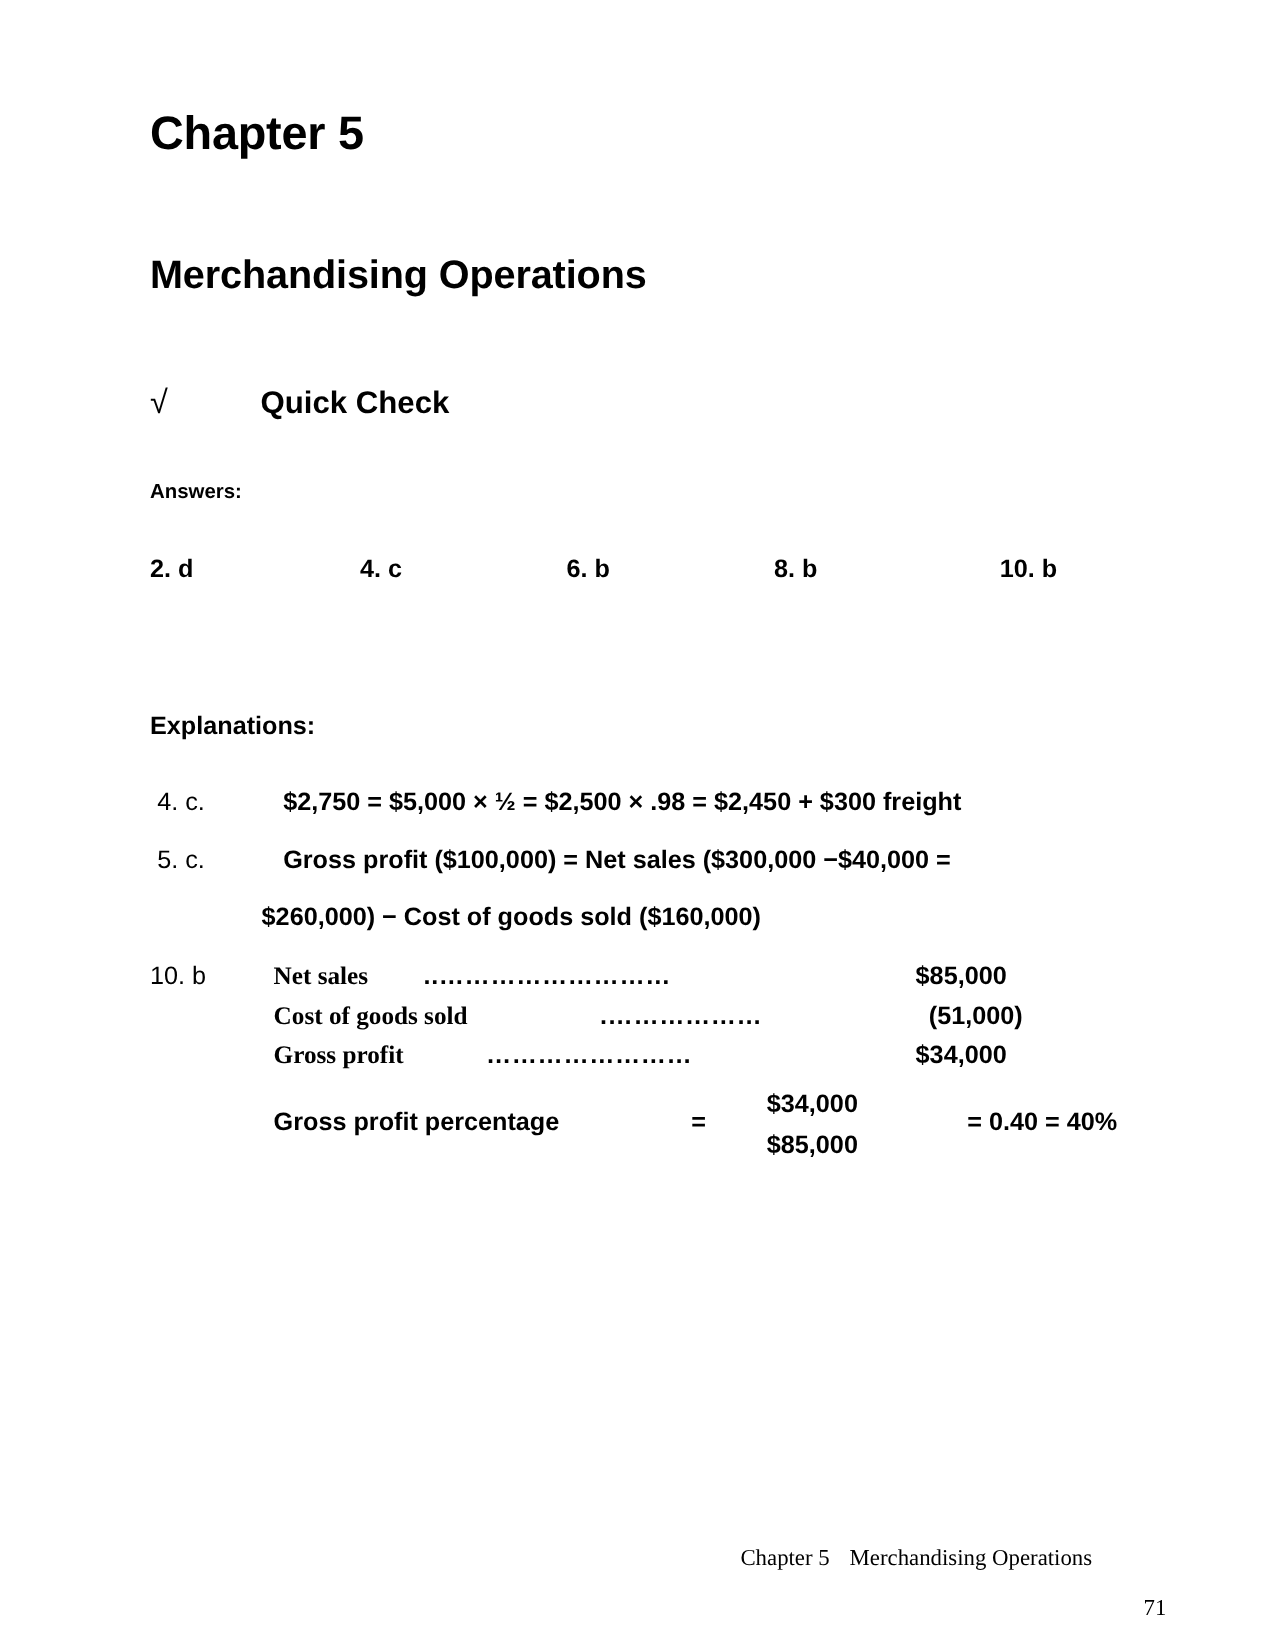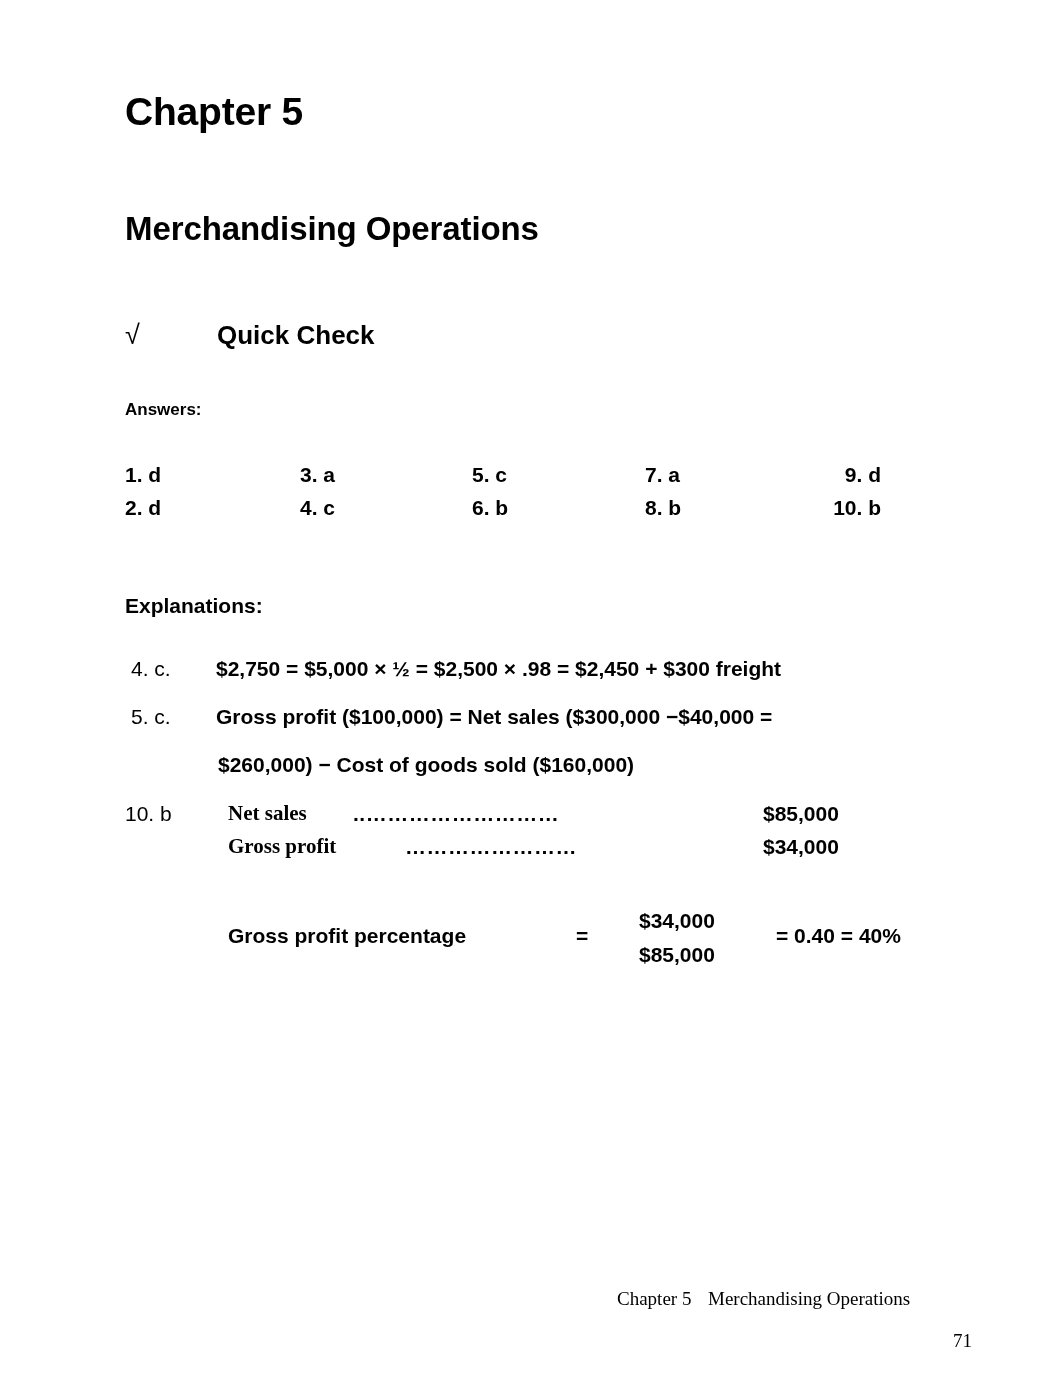--- a/index.html
+++ b/index.html
@@ -120,21 +120,21 @@
     top: 0;
     width: 78px;
     text-align: left;
     font-size: 21px;
     font-weight: normal;
     white-space: nowrap;
   }
   .exp-tag.narrow { width: 78px; padding-left: 6px; }
   .exp-body {
     position: absolute;
-    left: 91px;
+    left: 111px;
     top: 0;
     white-space: nowrap;
   }
 
   #exp-4 { top: 658px; }
   #exp-5 { top: 706px; }
   #exp-5 .exp-line2 {
     position: absolute;
     left: 93px;
     top: 48px;
@@ -214,21 +214,21 @@
     left: 411px;
     top: 0px;
     font-size: 21px;
     font-weight: bold;
     line-height: 34px;
     text-align: left;
   }
   .ratio-frac div { white-space: nowrap; }
   .ratio-tail {
     position: absolute;
-    left: 548px;
+    left: 578px;
     top: 21px;
     font-size: 21px;
     font-weight: bold;
     white-space: nowrap;
   }
 
   
   .footer {
     position: absolute;
     left: 0;
@@ -268,27 +268,20 @@
   <div class="h-title">Merchandising Operations</div>
 
   <div class="h-quickcheck">
     <span class="radical">√</span>
     <span>Quick Check</span>
   </div>
 
   <div class="lbl-answers">Answers:</div>
 
   <div class="answers-grid">
-    <div class="answers-row">
-      <span class="answers-cell ac0">1.  d</span>
-      <span class="answers-cell ac1">3.  a</span>
-      <span class="answers-cell ac2">5.  c</span>
-      <span class="answers-cell ac3">7.  a</span>
-      <span class="answers-cell ac4">9. d</span>
-    </div>
     <div class="answers-row">
       <span class="answers-cell ac0">2.  d</span>
       <span class="answers-cell ac1">4.  c</span>
       <span class="answers-cell ac2">6.  b</span>
       <span class="answers-cell ac3">8.  b</span>
       <span class="answers-cell ac4">10. b</span>
     </div>
   </div>
 
   <div class="lbl-explanations">Explanations:</div>
@@ -305,20 +298,25 @@
   </div>
 
   <div class="exp-block" id="exp-10">
     <span class="exp-tag">10. b</span>
 
     <div class="stmt">
       <div class="stmt-row">
         <span class="stmt-label">Net sales</span>
         <span class="stmt-leader" style="left:125px;">………………………..</span>
         <span class="stmt-value">$85,000</span>
+      </div>
+      <div class="stmt-row">
+        <span class="stmt-label">Cost of goods sold</span>
+        <span class="stmt-leader" style="left:272px;">……………….</span>
+        <span class="stmt-value indent">(51,000)</span>
       </div>
       <div class="stmt-row">
         <span class="stmt-label">Gross profit</span>
         <span class="stmt-leader" style="left:177px;">……………………</span>
         <span class="stmt-value">$34,000</span>
       </div>
     </div>
 
     <div class="ratio">
       <span class="ratio-label">Gross profit percentage</span>

